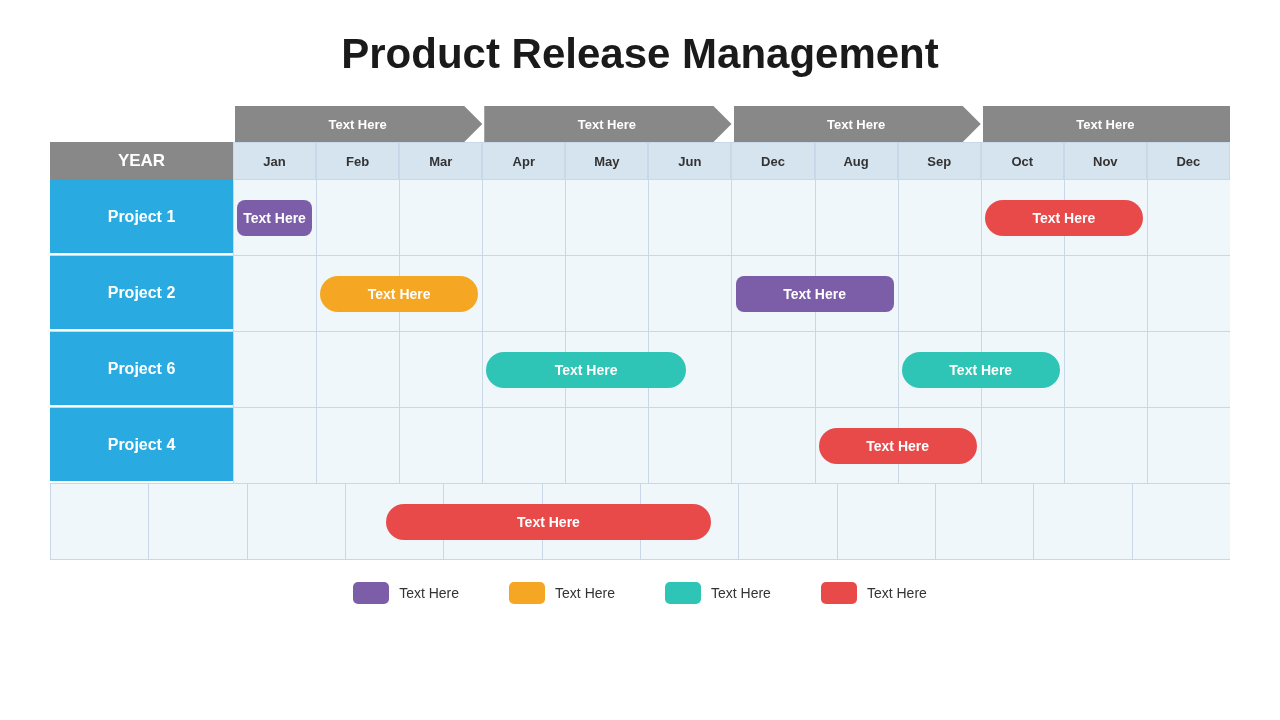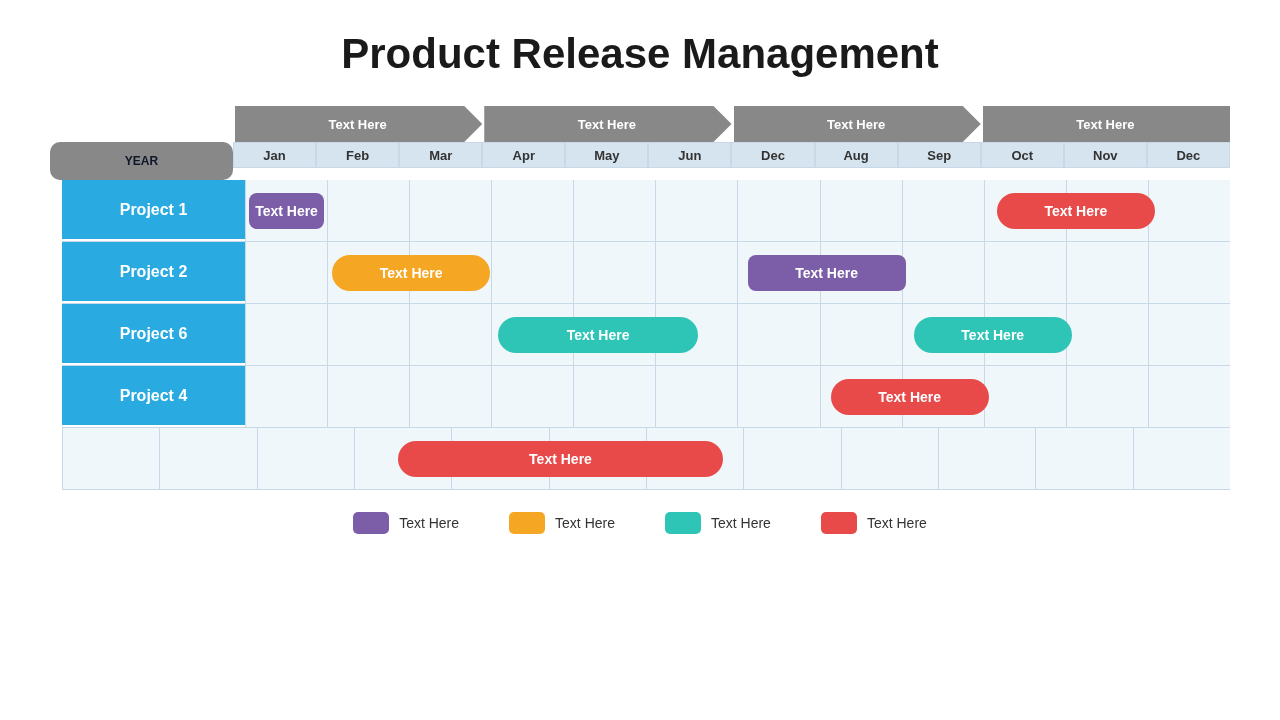--- a/index.html
+++ b/index.html
@@ -72,47 +72,45 @@
       margin-top: 0;
     }
     .year-cell {
       width: 183px;
       min-width: 183px;
       background: #888;
       height: 38px;
       display: flex;
       align-items: center;
       justify-content: center;
-      color: #0f172a;
-      font-size: 12px;
+      color: #ffffff;
+      font-size: 17px;
       font-weight: 700;
-      border-radius: 10px;
     }
     .month-cell {
       flex: 1;
-      height: 26px;
+      height: 38px;
       border: 1px solid #c8d8e8;
       background: #d6e4ef;
       display: flex;
       align-items: center;
       justify-content: center;
       color: #333;
       font-size: 13px;
       font-weight: 600;
     }
     
     .gantt-body {
       display: flex;
       flex-direction: column;
     }
     .data-row {
       display: flex;
-      height: 62px;
+      height: 76px;
       border-bottom: 1px solid #c8d8e8;
-      margin-left: 12px;
     }
     .project-cell {
       width: 183px;
       min-width: 183px;
       background: #29abe2;
       display: flex;
       align-items: center;
       justify-content: center;
       color: #fff;
       font-size: 16px;

